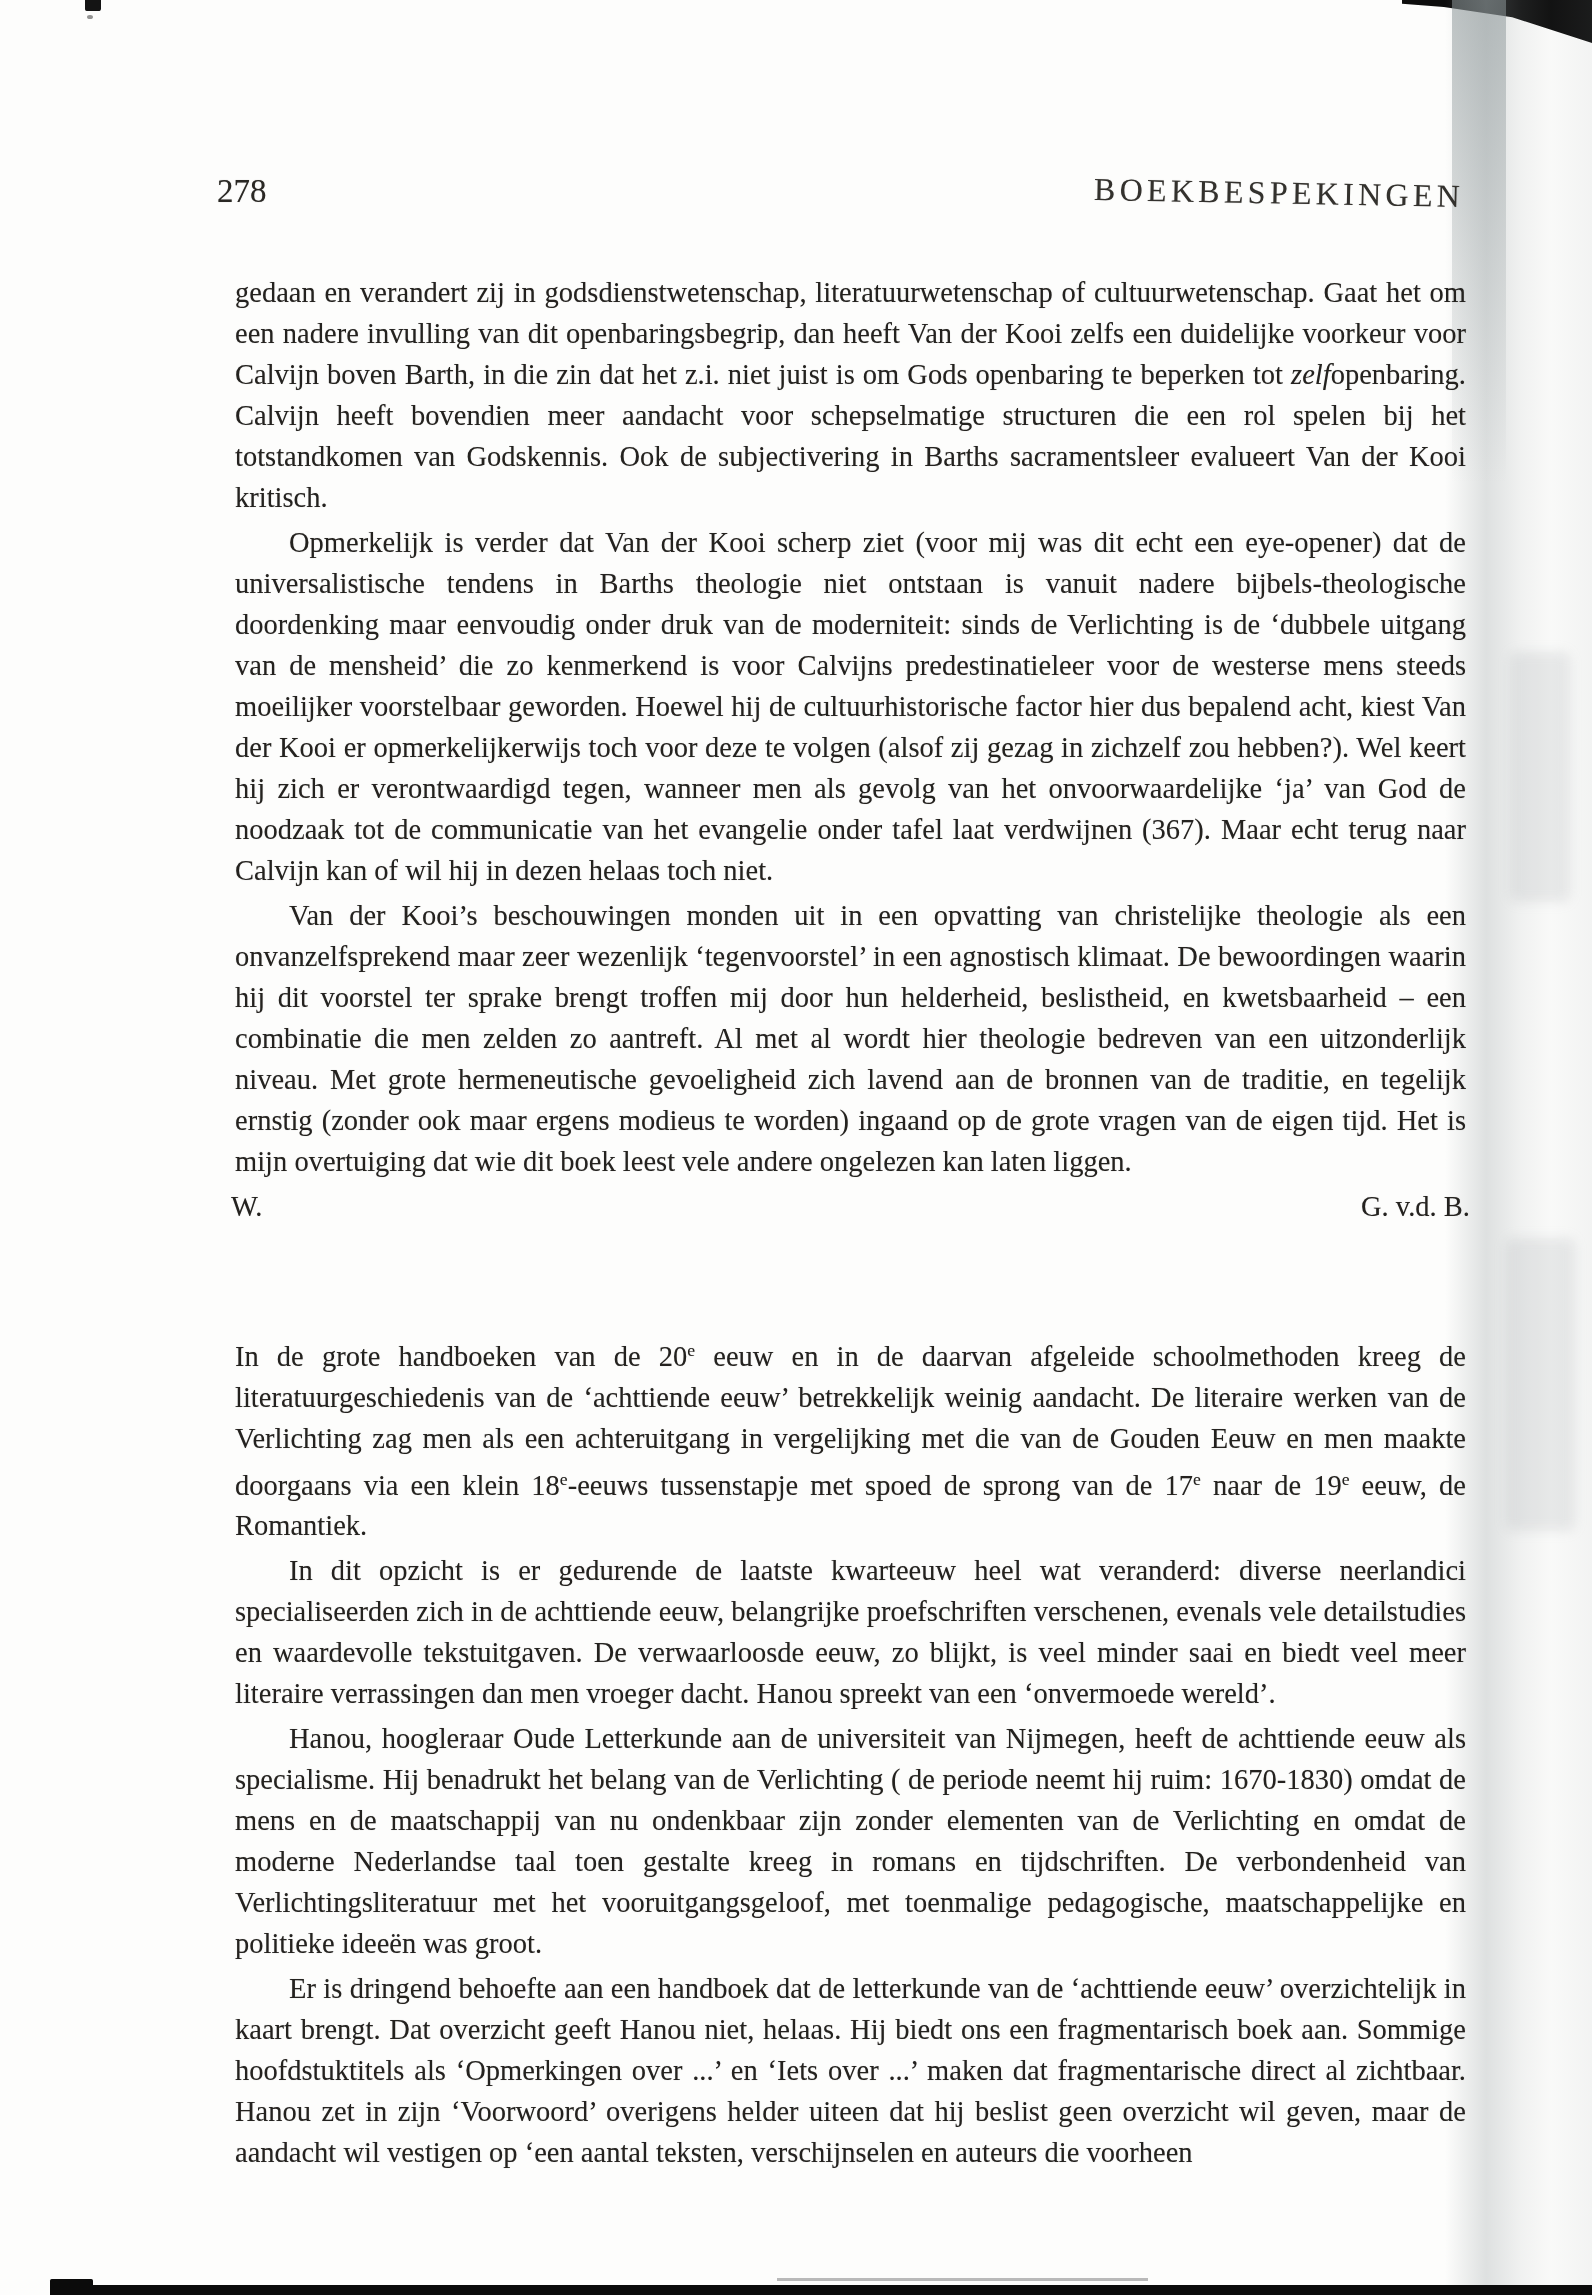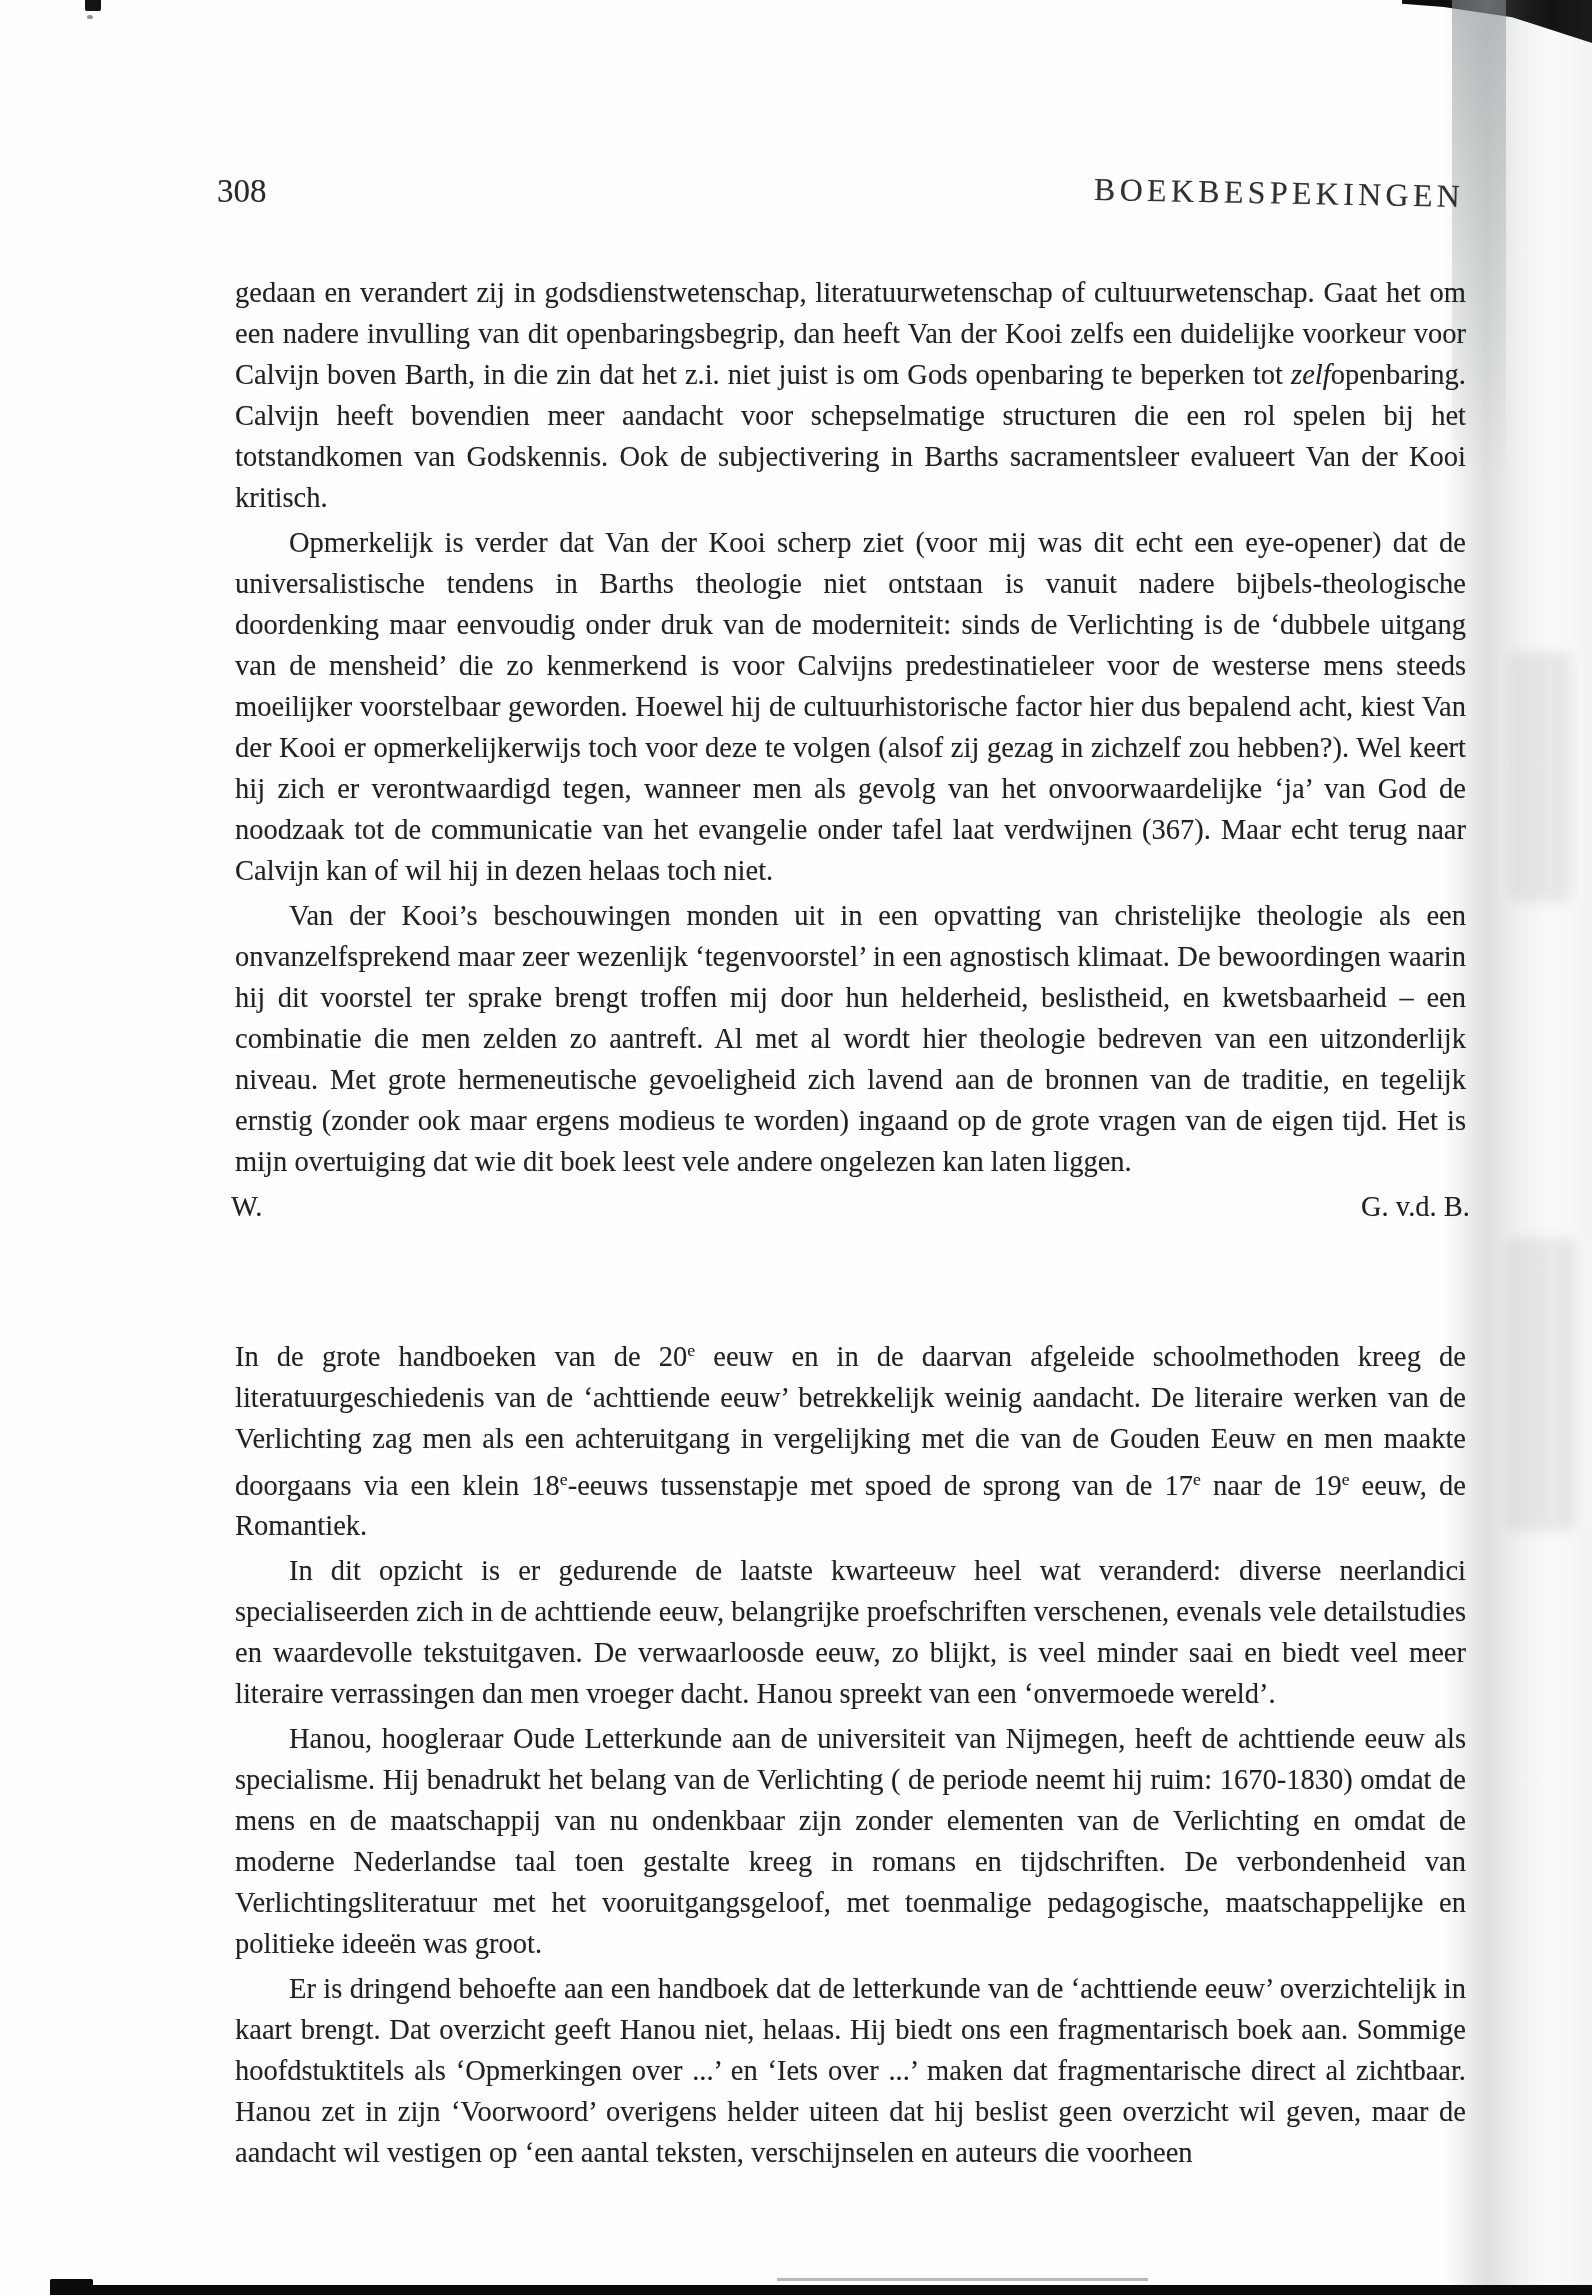--- a/index.html
+++ b/index.html
@@ -110,21 +110,21 @@
   <div class="mark-tl-speck"></div>
   <div class="corner-wedge"></div>
   <div class="edge-right"></div>
   <div class="edge-right-top"></div>
   <div class="ghost-a"></div>
   <div class="ghost-b"></div>
   <div class="bottom-bar"></div>
   <div class="bottom-bar-step"></div>
   <div class="bottom-faint-line"></div>
 
-  <div class="page-number">308</div>
+  <div class="page-number">278</div>
   <div class="running-head">BOEKBESPEKINGEN</div>
 
   <div class="text-block block-1">
     <div>
         <p class="para"><span>gedaan en verandert zij in godsdienstwetenschap, literatuurwetenschap of cultuurwetenschap. Gaat het om een nadere invulling van dit openbaringsbegrip, dan heeft Van der Kooi zelfs een duidelijke voorkeur voor Calvijn boven Barth, in die zin dat het z.i. niet juist is om Gods openbaring te beperken tot </span><span class="it">zelf</span><span>openbaring. Calvijn heeft bovendien meer aandacht voor schepselmatige structuren die een rol spelen bij het totstandkomen van Godskennis. Ook de subjectivering in Barths sacramentsleer evalueert Van der Kooi kritisch.</span></p>
         <p class="para indent"><span>Opmerkelijk is verder dat Van der Kooi scherp ziet (voor mij was dit echt een eye-opener) dat de universalistische tendens in Barths theologie niet ontstaan is vanuit nadere bijbels-theologische doordenking maar eenvoudig onder druk van de moderniteit: sinds de Verlichting is de ‘dubbele uitgang van de mensheid’ die zo kenmerkend is voor Calvijns predestinatieleer voor de westerse mens steeds moeilijker voorstelbaar geworden. Hoewel hij de cultuurhistorische factor hier dus bepalend acht, kiest Van der Kooi er opmerkelijkerwijs toch voor deze te volgen (alsof zij gezag in zichzelf zou hebben?). Wel keert hij zich er verontwaardigd tegen, wanneer men als gevolg van het onvoorwaardelijke ‘ja’ van God de noodzaak tot de communicatie van het evangelie onder tafel laat verdwijnen (367). Maar echt terug naar Calvijn kan of wil hij in dezen helaas toch niet.</span></p>
         <p class="para indent"><span>Van der Kooi’s beschouwingen monden uit in een opvatting van christelijke theologie als een onvanzelfsprekend maar zeer wezenlijk ‘tegenvoorstel’ in een agnostisch klimaat. De bewoordingen waarin hij dit voorstel ter sprake brengt troffen mij door hun helderheid, beslistheid, en kwetsbaarheid – een combinatie die men zelden zo aantreft. Al met al wordt hier theologie bedreven van een uitzonderlijk niveau. Met grote hermeneutische gevoeligheid zich lavend aan de bronnen van de traditie, en tegelijk ernstig (zonder ook maar ergens modieus te worden) ingaand op de grote vragen van de eigen tijd. Het is mijn overtuiging dat wie dit boek leest vele andere ongelezen kan laten liggen.</span></p>
       </div>
     <div class="signature-row">
       <span>W.</span>

